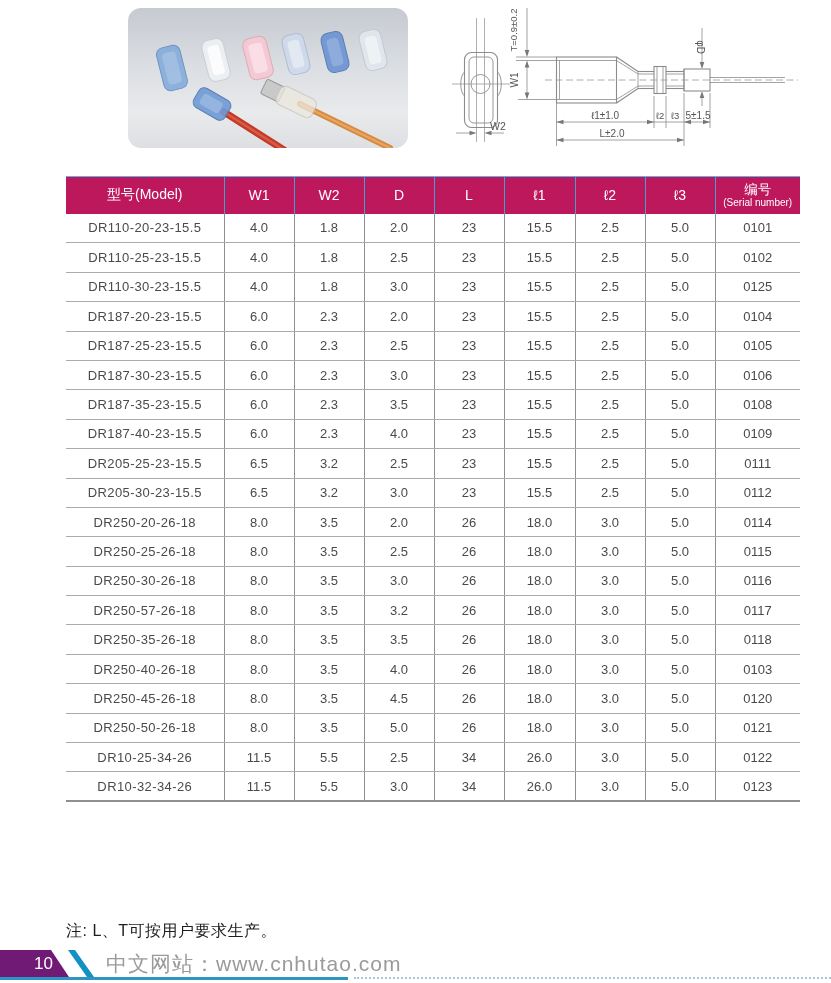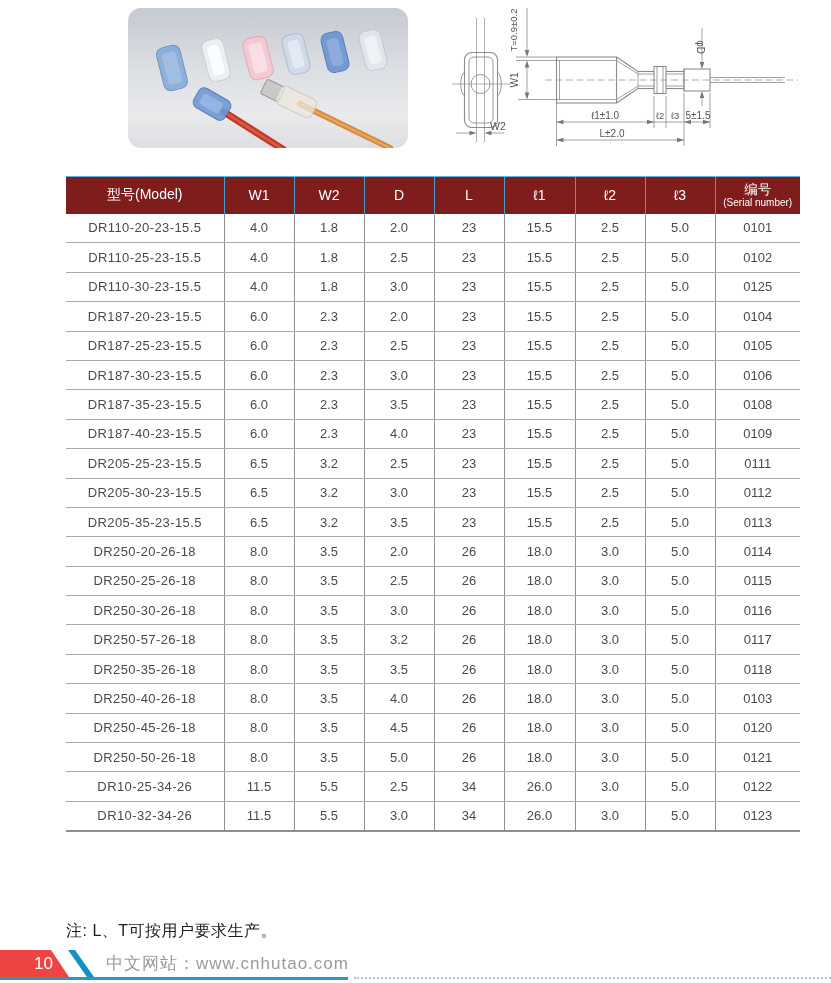--- a/index.html
+++ b/index.html
@@ -22,21 +22,21 @@
   
   .drawing { position:absolute; left:440px; top:0; width:391px; height:160px; }
   .drawing text { font-family:"Liberation Sans","DejaVu Sans",sans-serif; fill:#555; }
 
   
   .spec-table {
     position:absolute; left:66px; top:176px; width:734px;
     border-collapse:collapse; table-layout:fixed;
   }
   .spec-table thead th {
-    background:#7f1d1d; color:#ffffff; font-weight:normal;
+    background:#be185d; color:#ffffff; font-weight:normal;
     height:37px; font-size:14px; vertical-align:middle;
     border-left:1px solid #3f9fd5; border-top:1px solid #5cb4e4;
   }
   .spec-table thead th:first-child { border-left:none; }
   .spec-table thead th .sub { font-size:10px; line-height:11px; }
   .spec-table thead th .main { font-size:13.5px; line-height:15px; }
   .spec-table tbody td {
     height:29.4px; text-align:center; vertical-align:middle;
     color:#4a4a4a; font-size:13px;
     border-bottom:1px solid #ababab; border-left:1px solid #8f8f8f;
@@ -46,32 +46,32 @@
 
   
   .note {
     position:absolute; left:66px; top:921px; font-size:16px; color:#1d1d1d;
     letter-spacing:.5px;
   }
 
   
   .footer { position:absolute; left:0; top:950px; width:831px; height:33px; }
   .page-badge {
-    position:absolute; left:0; top:0; width:70px; height:27px; background:#ef4444;
+    position:absolute; left:0; top:0; width:70px; height:27px; background:#701a75;
     clip-path:polygon(0 0, 51px 0, 69px 27px, 0 27px);
     color:#fff; font-size:17px; line-height:27px; text-align:left;
   }
   .page-badge span { position:absolute; left:34px; }
   .stripe {
     position:absolute; left:56px; top:0; width:42px; height:27px; background:#1491c3;
     clip-path:polygon(12px 0, 19px 0, 38px 27px, 31px 27px);
   }
   .site {
     position:absolute; left:106px; top:0; height:27px; line-height:27px;
-    font-size:17px; color:#9a9a9a; letter-spacing:1px;
+    font-size:21px; color:#9a9a9a; letter-spacing:1px;
   }
   .rule-solid {
     position:absolute; left:0; top:27px; width:348px; height:3px; background:#2d95c0;
   }
   .rule-dotted {
     position:absolute; left:354px; top:27px; width:477px; height:0;
     border-top:2px dotted #a9c9d7;
   }
 </style>
 </head>
@@ -356,31 +356,20 @@
           <td>6.5</td>
           <td>3.2</td>
           <td>3.0</td>
           <td>23</td>
           <td>15.5</td>
           <td>2.5</td>
           <td>5.0</td>
           <td>0112</td>
         </tr>
         <tr>
-          <td>DR205-35-23-15.5</td>
-          <td>6.5</td>
-          <td>3.2</td>
-          <td>3.5</td>
-          <td>23</td>
-          <td>15.5</td>
-          <td>2.5</td>
-          <td>5.0</td>
-          <td>0113</td>
-        </tr>
-        <tr>
           <td>DR250-20-26-18</td>
           <td>8.0</td>
           <td>3.5</td>
           <td>2.0</td>
           <td>26</td>
           <td>18.0</td>
           <td>3.0</td>
           <td>5.0</td>
           <td>0114</td>
         </tr>

